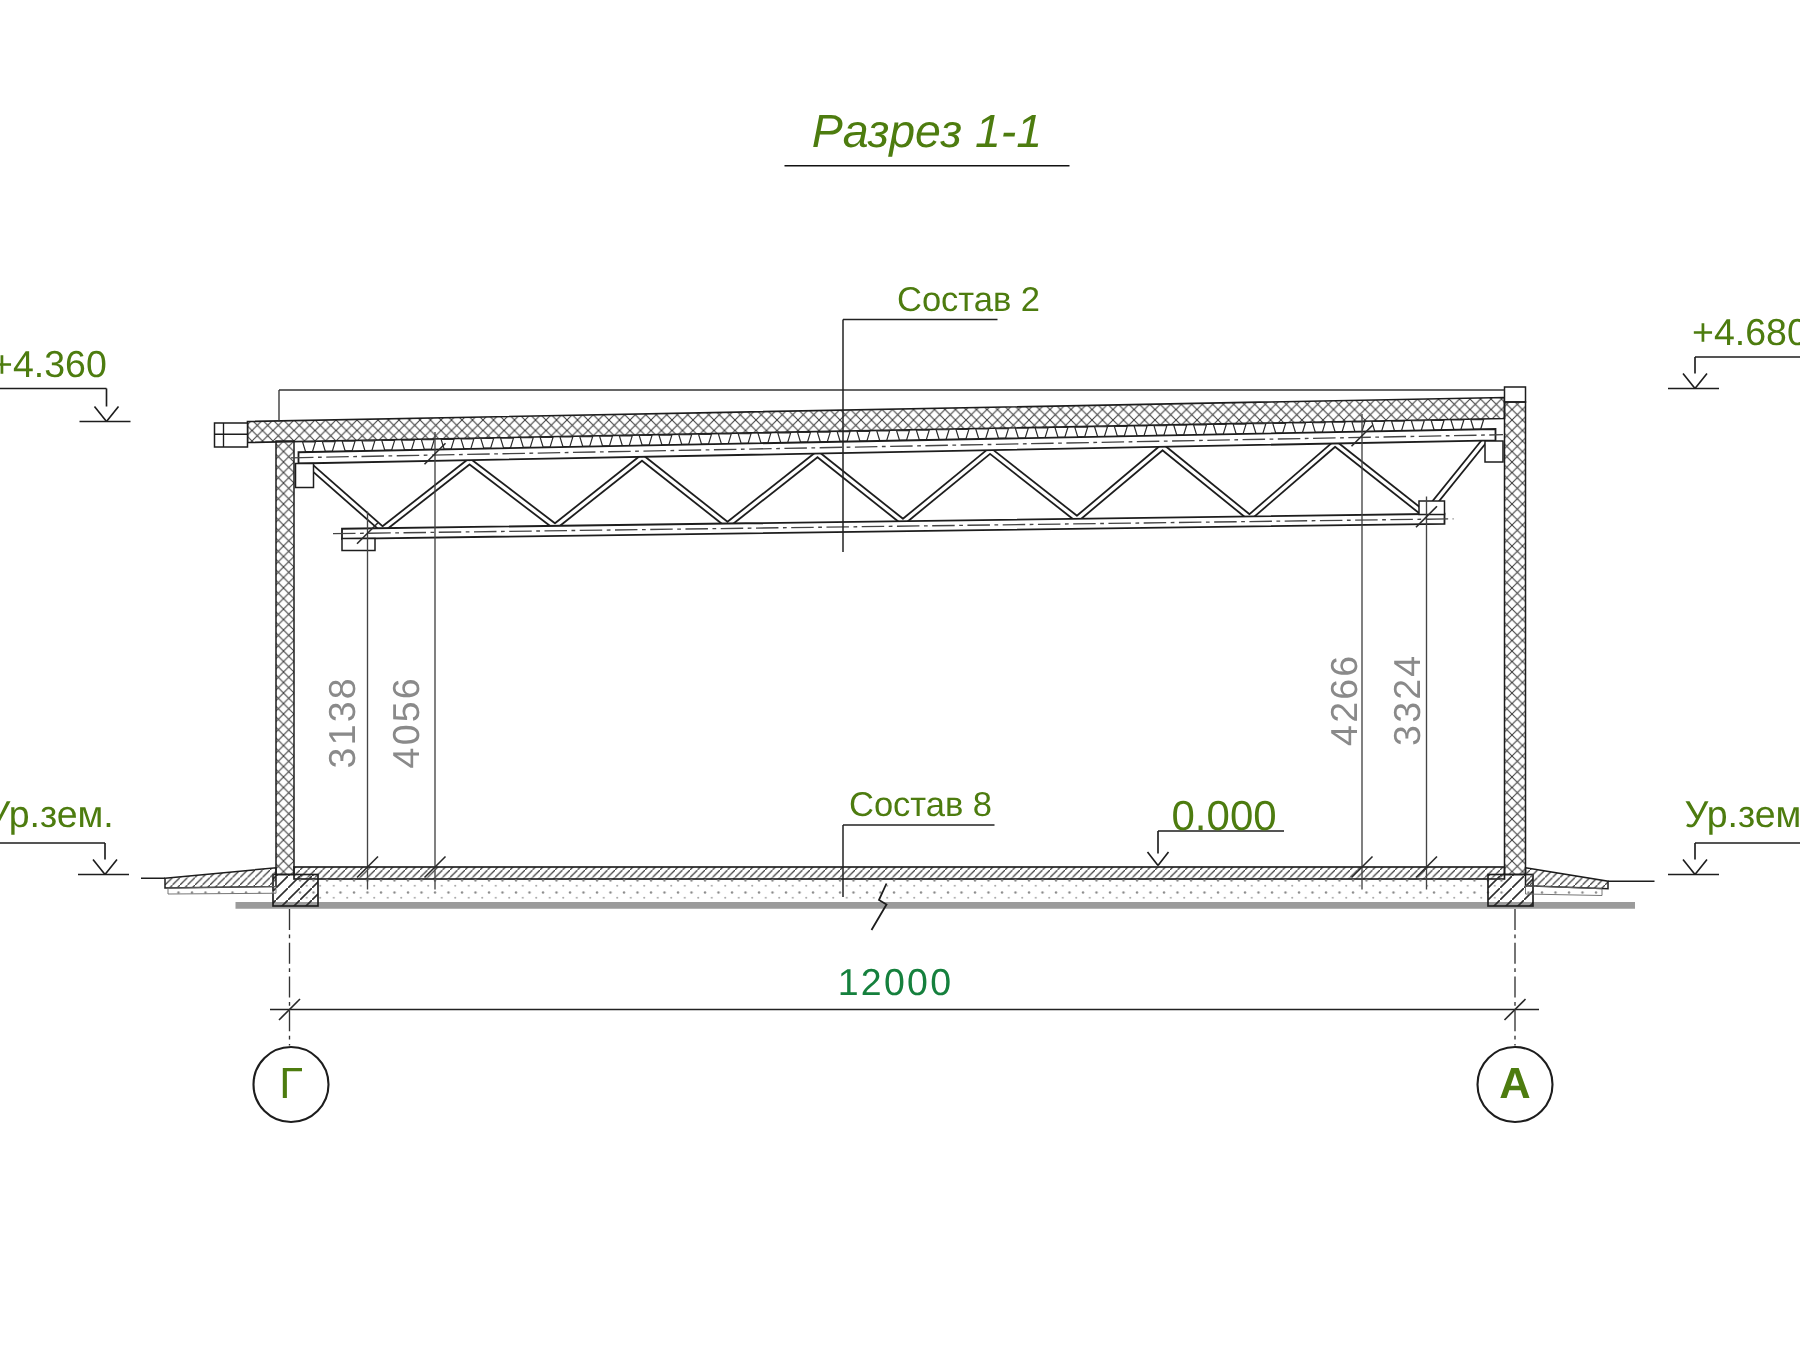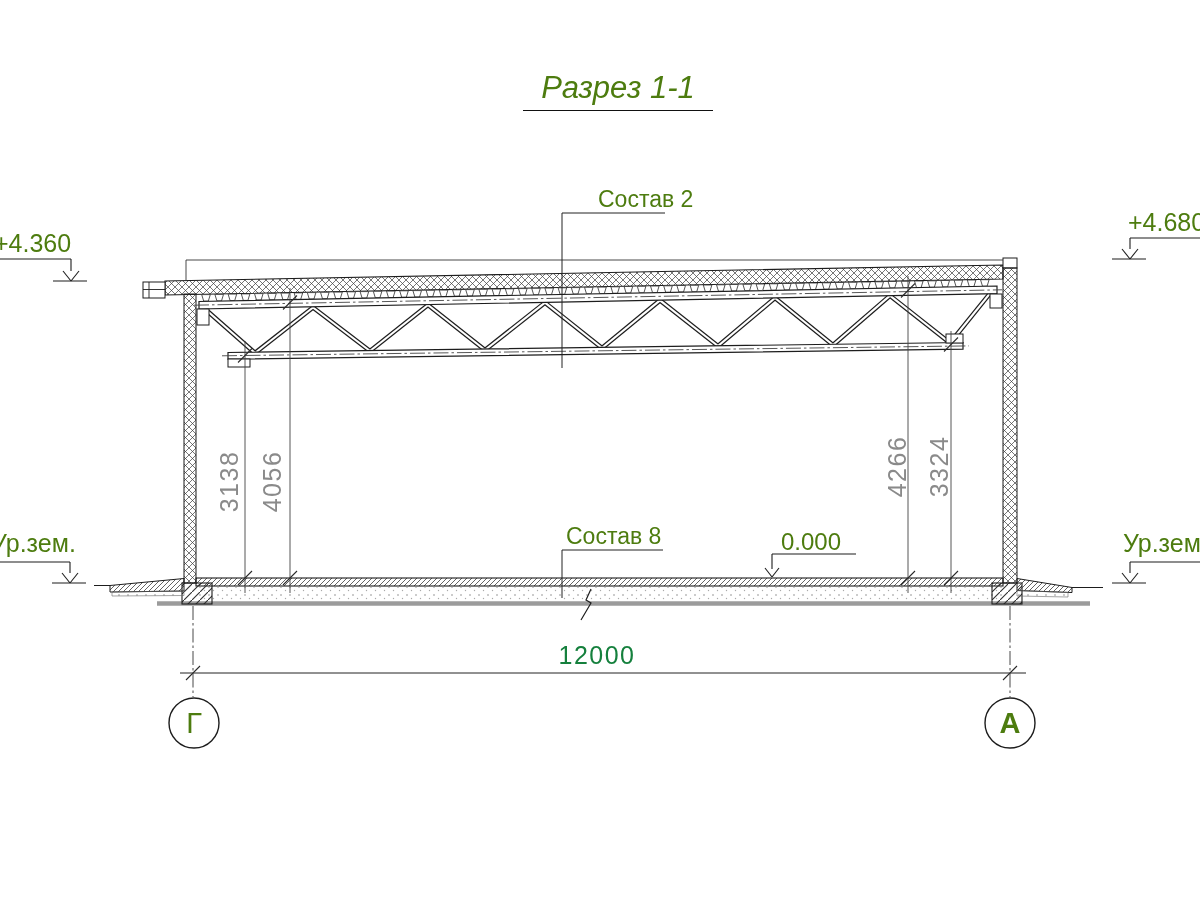--- a/index.html
+++ b/index.html
@@ -4,21 +4,21 @@
 <style>
   html,body{margin:0;padding:0;background:#fff;}
   #stage{position:relative;width:1200px;height:900px;background:#fff;overflow:hidden;
          font-family:"Liberation Sans",sans-serif;color:#111;}
   #dwg{position:absolute;left:0;top:0;}
   .lbl{position:absolute;white-space:nowrap;color:#4d7c0f;}
   .title{font-size:31px;font-style:italic;text-align:center;width:190px;
          border-bottom:1.7px solid #111;padding-bottom:4px;}
   .callout{font-size:23px;}
   .level{font-size:25px;}
-  .zero{font-size:24px;}
+  .zero{font-size:28px;}
   .dim{font-size:25px;color:#8a8a8a;letter-spacing:1.5px;width:120px;text-align:center;
        transform:rotate(-90deg);}
   .dimh{font-size:25px;color:#15803d;letter-spacing:1.5px;width:120px;text-align:center;}
   .axis{font-size:29px;width:36px;height:36px;line-height:36px;text-align:center;}
   .axis.bold{font-weight:bold;}
 </style>
 </head>
 <body>
 
 <div id="stage">

